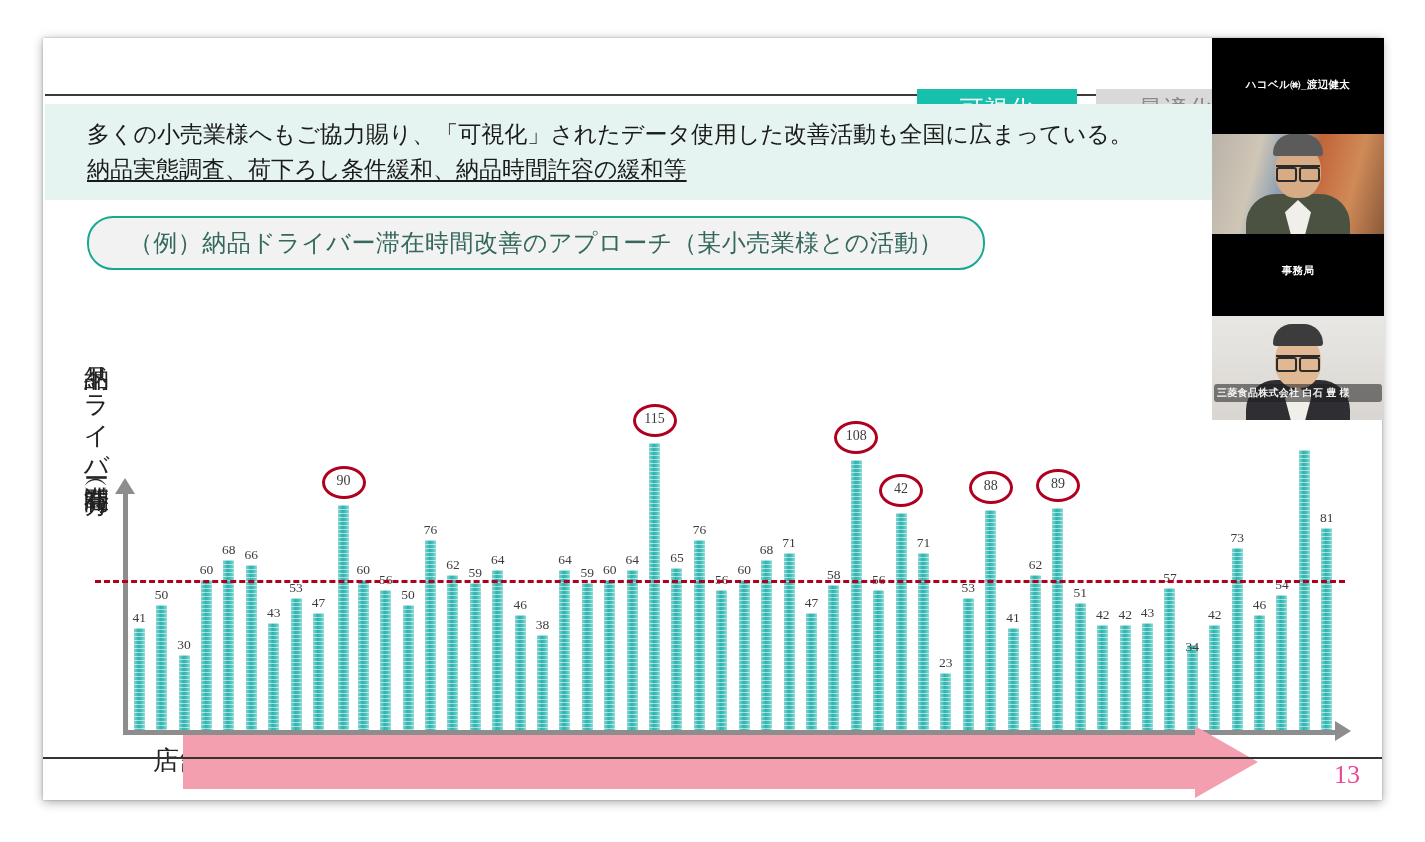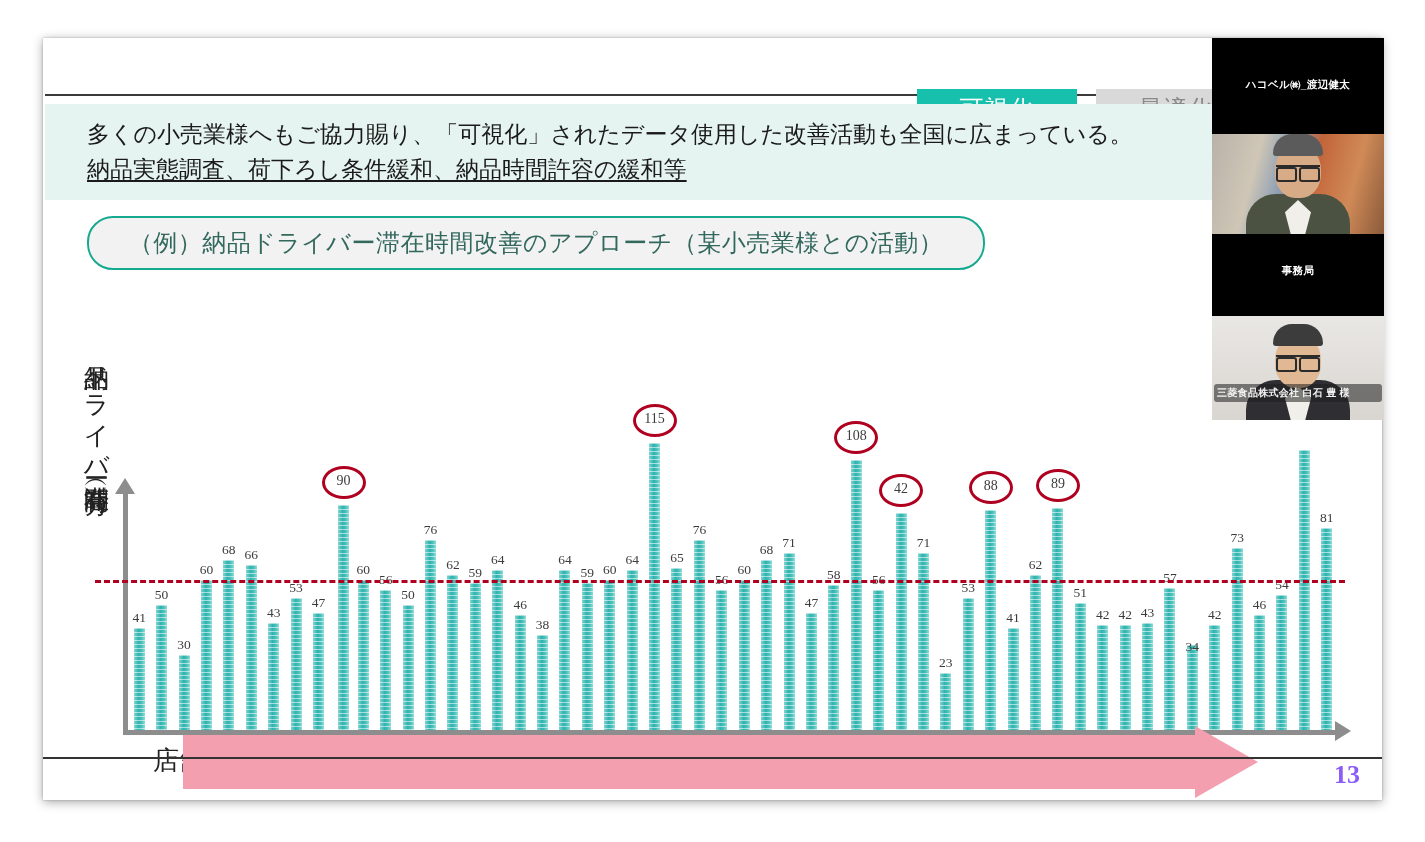--- a/index.html
+++ b/index.html
@@ -117,22 +117,22 @@
   }
   #arrow-text{
     position:absolute;left:0;top:9px;width:1020px;height:54px;
     display:flex;align-items:center;justify-content:center;
     font-size:25px;color:#ffffff;letter-spacing:1px;white-space:nowrap;
   }
 
   
   #footer-rule{position:absolute;left:0;top:719px;width:1339px;height:2px;background:#333;}
   #footer-text{position:absolute;left:22px;top:728px;font-size:16.5px;color:#333;}
-  #footer-page{position:absolute;right:22px;top:722px;font-size:26px;color:#8b5cf6;
-               font-family:"Liberation Serif","DejaVu Serif",serif;font-weight:bold;}
+  #footer-page{position:absolute;right:22px;top:722px;font-size:26px;color:#ec4899;
+               font-family:"Liberation Serif","DejaVu Serif",serif;}
 
   
   #video-panel{
     position:absolute;left:1212px;top:38px;width:172px;height:382px;
     background:#0b0b0b;overflow:hidden;
   }
   .vtile{position:relative;width:172px;overflow:hidden;background:#000;}
   .vtile .vname{
     position:absolute;width:100%;text-align:center;
     color:#fff;font-size:10.5px;font-weight:bold;letter-spacing:.3px;white-space:nowrap;

